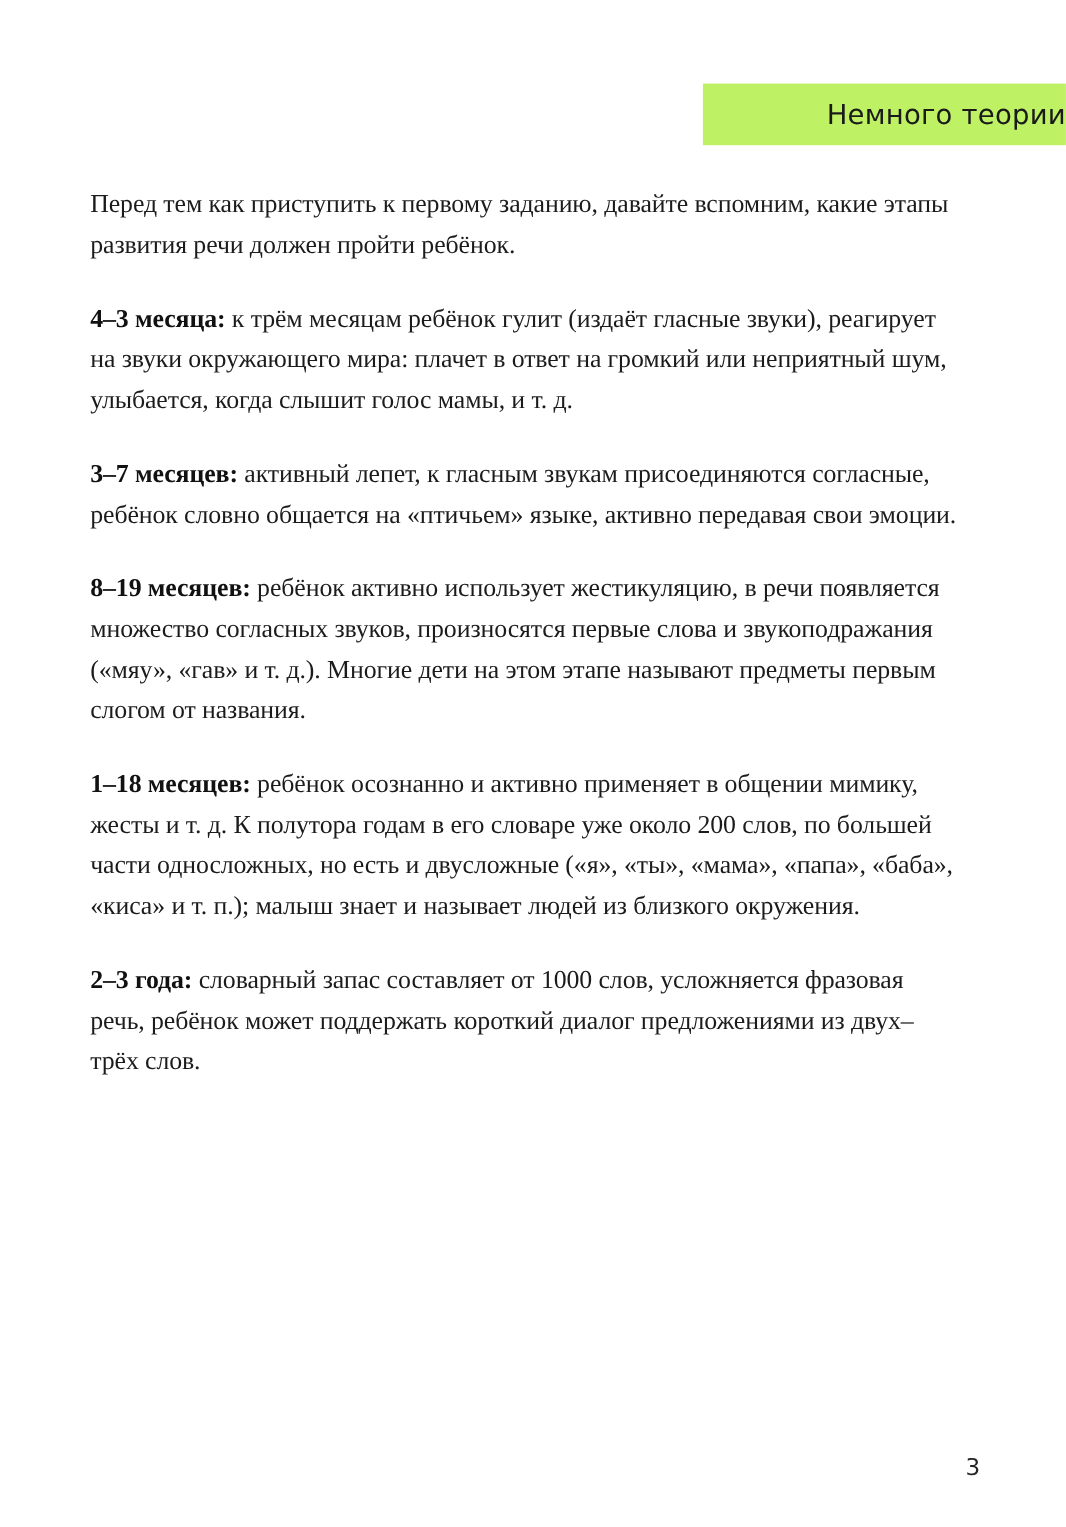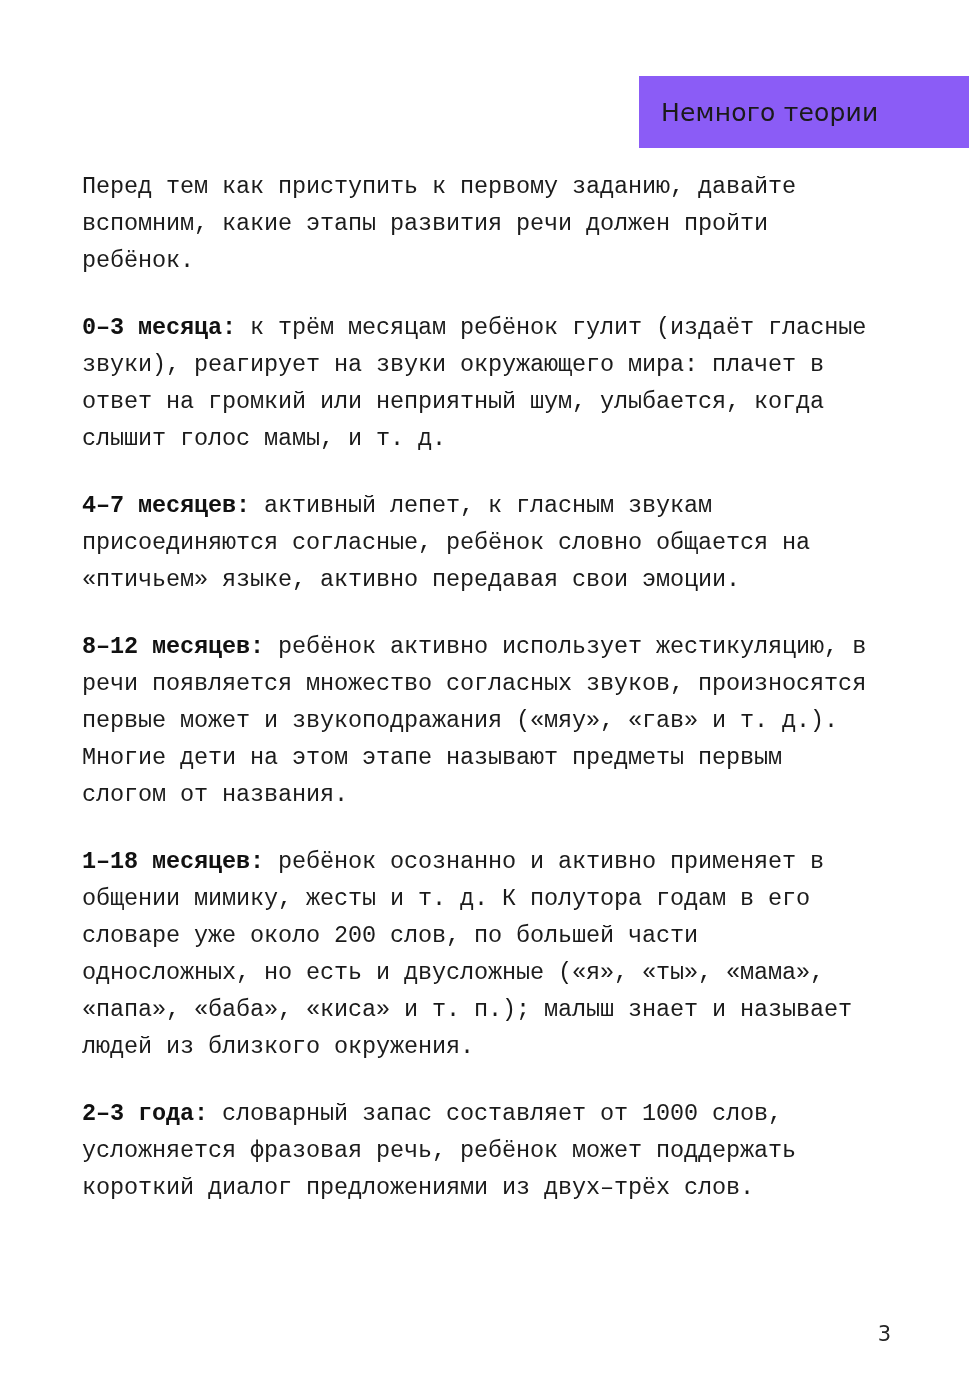--- a/index.html
+++ b/index.html
@@ -19,25 +19,25 @@
     position: relative;
     width: 969px;
     height: 1388px;
     box-sizing: border-box;
   }
   .header-band {
     position: absolute;
     top: 76px;
     right: 0;
     width: 330px;
-    height: 72px;
-    background: #8b5cf6;
+    height: 56px;
+    background: #bef264;
     display: flex;
     align-items: center;
-    justify-content: flex-start;
+    justify-content: flex-end;
     padding-left: 22px;
     box-sizing: border-box;
   }
   .header-band .title {
     font-size: 25px;
     letter-spacing: 0.2px;
     color: #1a1a1a;
     font-family: "DejaVu Sans", sans-serif;
     font-weight: 400;
   }
@@ -46,21 +46,21 @@
     left: 82px;
     top: 168px;
     width: 790px;
   }
   p.para {
     margin: 0 0 30px 0;
     font-size: 23.5px;
     line-height: 37px;
     color: #1b1b1b;
     text-align: left;
-    font-family: Liberation Mono, monospace;
+    font-family: Liberation Serif, serif;
     letter-spacing: -0.1px;
   }
   p.para:last-child {
     margin-bottom: 0;
   }
   .lead {
     font-weight: 700;
     color: #111111;
   }
   .page-number {
@@ -78,25 +78,25 @@
 <div class="page">
 
   <div class="header-band">
     <span class="title">Немного теории</span>
   </div>
 
   <div class="content">
 
     <p class="para">Перед тем как приступить к первому заданию, давайте вспомним, какие этапы развития речи должен пройти ребёнок.</p>
 
-    <p class="para"><span class="lead">0–3 месяца:</span><span> к трём месяцам ребёнок гулит (издаёт гласные звуки), реагирует на звуки окружающего мира: плачет в ответ на громкий или неприятный шум, улыбается, когда слышит голос мамы, и т. д.</span></p>
+    <p class="para"><span class="lead">4–3 месяца:</span><span> к трём месяцам ребёнок гулит (издаёт гласные звуки), реагирует на звуки окружающего мира: плачет в ответ на громкий или неприятный шум, улыбается, когда слышит голос мамы, и т. д.</span></p>
 
-    <p class="para"><span class="lead">4–7 месяцев:</span><span> активный лепет, к гласным звукам присоединяются согласные, ребёнок словно общается на «птичьем» языке, активно передавая свои эмоции.</span></p>
+    <p class="para"><span class="lead">3–7 месяцев:</span><span> активный лепет, к гласным звукам присоединяются согласные, ребёнок словно общается на «птичьем» языке, активно передавая свои эмоции.</span></p>
 
-    <p class="para"><span class="lead">8–12 месяцев:</span><span> ребёнок активно использует жестикуляцию, в речи появляется множество согласных звуков, произносятся первые может и звукоподражания («мяу», «гав» и т. д.). Многие дети на этом этапе называют предметы первым слогом от названия.</span></p>
+    <p class="para"><span class="lead">8–19 месяцев:</span><span> ребёнок активно использует жестикуляцию, в речи появляется множество согласных звуков, произносятся первые слова и звукоподражания («мяу», «гав» и т. д.). Многие дети на этом этапе называют предметы первым слогом от названия.</span></p>
 
     <p class="para"><span class="lead">1–18 месяцев:</span><span> ребёнок осознанно и активно применяет в общении мимику, жесты и т. д. К полутора годам в его словаре уже около 200 слов, по большей части односложных, но есть и двусложные («я», «ты», «мама», «папа», «баба», «киса» и т. п.); малыш знает и называет людей из близкого окружения.</span></p>
 
 
     <p class="para"><span class="lead">2–3 года:</span><span> словарный запас составляет от 1000 слов, усложняется фразовая речь, ребёнок может поддержать короткий диалог предложениями из двух–трёх слов.</span></p>
 
   </div>
 
   <div class="page-number">3</div>
 

